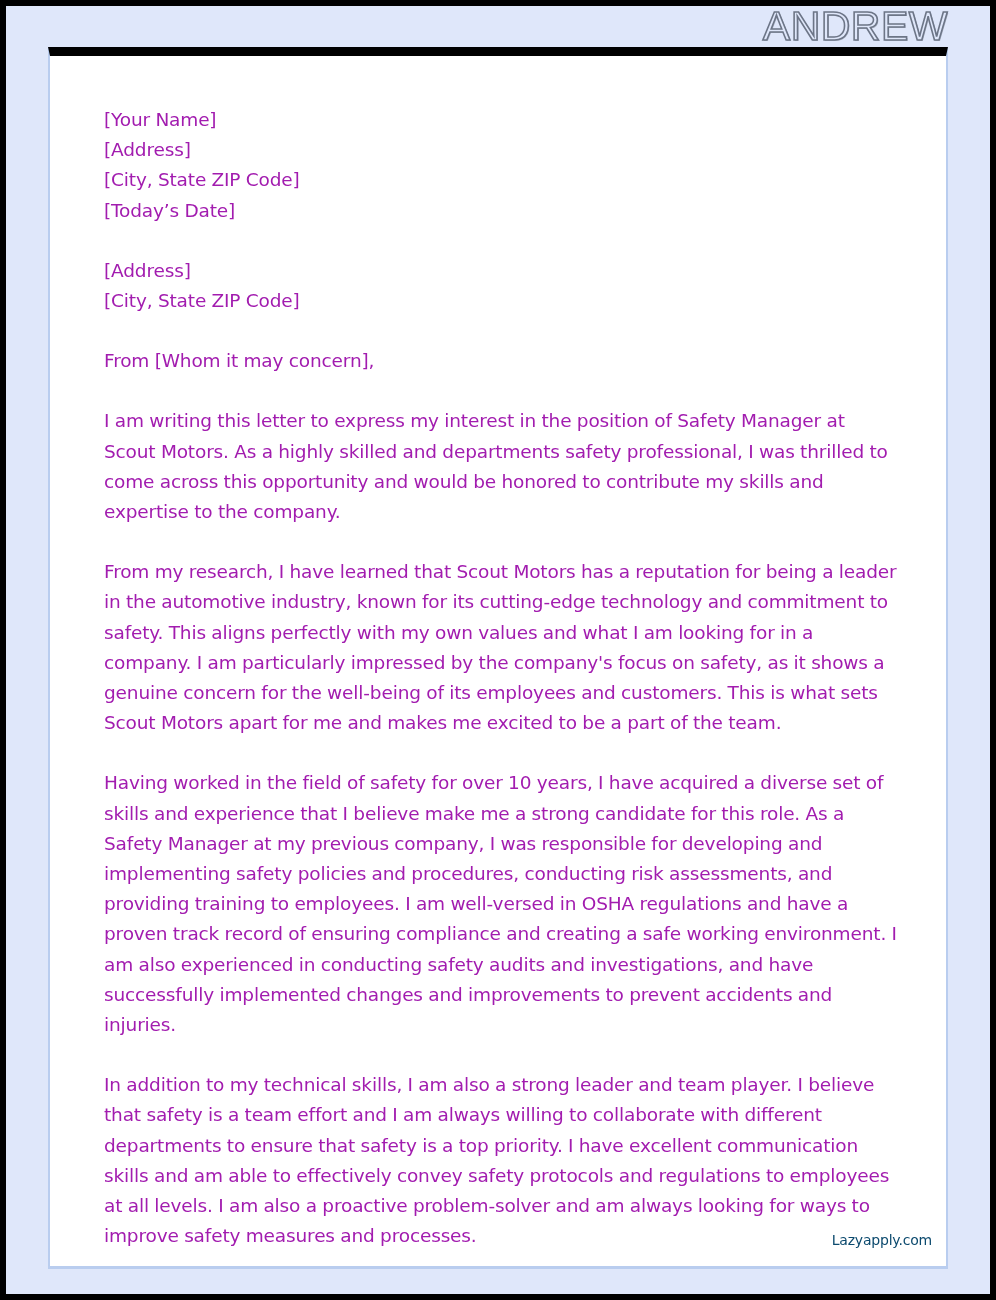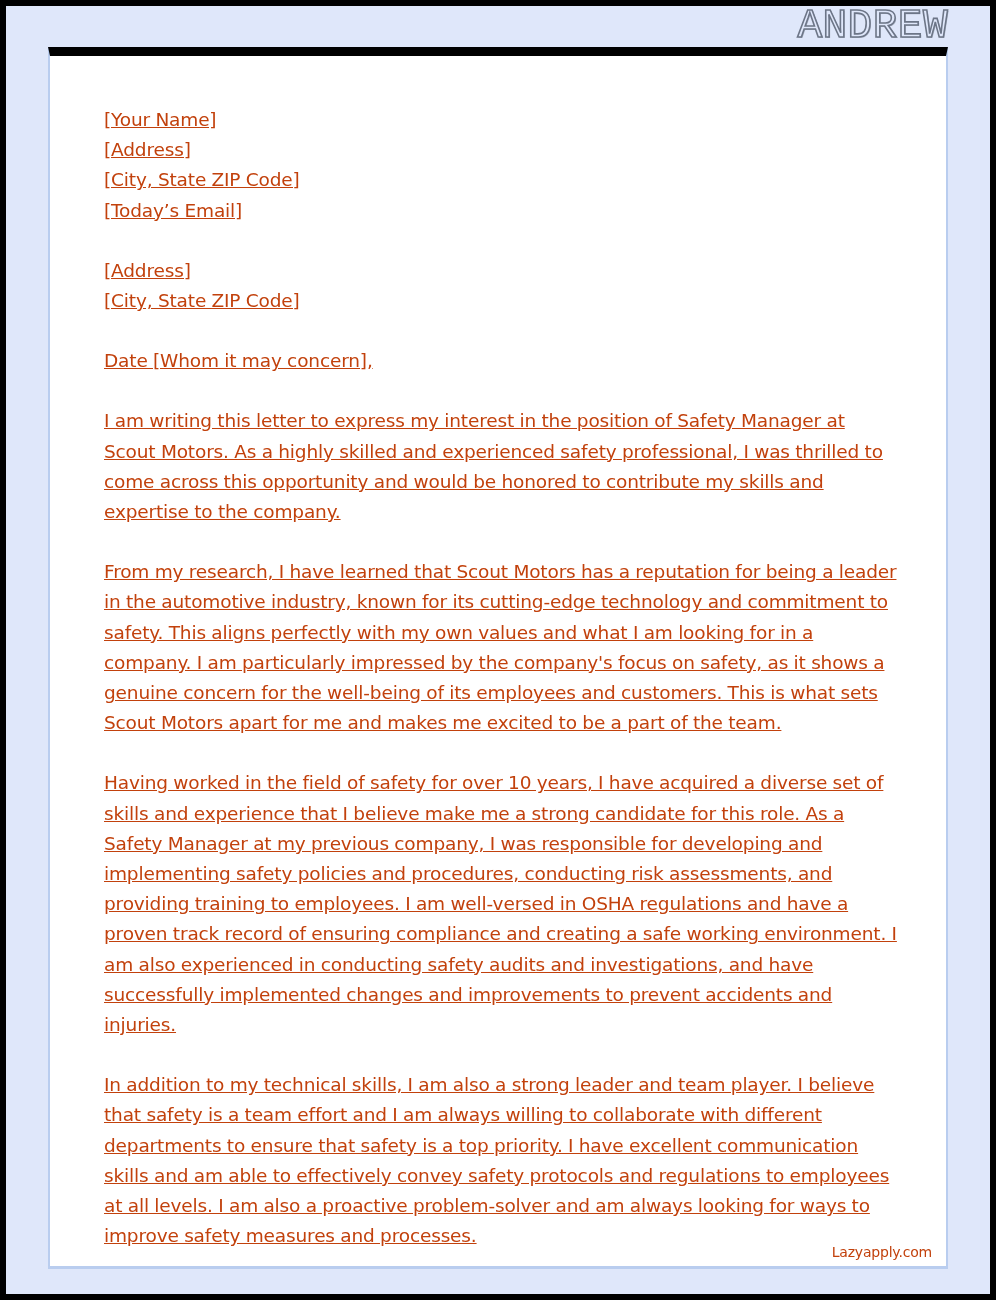--- a/index.html
+++ b/index.html
@@ -30,21 +30,21 @@
     height: 41px;
     box-sizing: border-box;
     padding-right: 42px;
     display: flex;
     align-items: flex-start;
     justify-content: flex-end;
     overflow: hidden;
   }
 
   #applicant-name {
-    font-family: Liberation Mono, monospace;
+    font-family: Liberation Sans, sans-serif;
     font-size: 41px;
     line-height: 44px;
     letter-spacing: 0.5px;
     font-weight: 400;
     color: #dfe7fa;
     -webkit-text-stroke: 1.6px #6c7587;
     text-shadow:
        1px 1px 0 #aeb6c6,
       -0.5px -0.5px 0 #ffffff;
     white-space: nowrap;
@@ -77,49 +77,48 @@
     height: 1210px;
     box-sizing: border-box;
     padding: 40px 48px 0 54px;
     overflow: hidden;
   }
 
   .letter-text {
     font-family: "DejaVu Sans", "Liberation Sans", sans-serif;
     font-size: 18.5px;
     line-height: 30.2px;
-    color: #c2410c;
+    color: #a21caf;
     margin: 0;
     letter-spacing: -0.15px;
     word-spacing: -0.3px;
-    text-decoration: underline;
   }
 
   .addr-line {
     display: block;
   }
 
   .block-gap {
     height: 30px;
   }
 
   .para {
     margin: 0;
     text-align: left;
   }
 
   
   #watermark {
     position: absolute;
     right: 10px;
-    bottom: 4px;
+    bottom: 16px;
     font-family: "DejaVu Sans", "Liberation Sans", sans-serif;
     font-size: 14px;
     line-height: 18px;
-    color: #c2410c;
+    color: #0c4a6e;
     letter-spacing: -0.2px;
     background: #ffffff;
     padding: 1px 4px;
   }
 </style>
 </head>
 <body>
 
 <div id="screen">
 
@@ -128,37 +127,37 @@
   </div>
 
   <div id="document-sheet">
 
     <div id="letter-body">
 
       <div class="letter-text">
         <span class="addr-line">[Your Name]</span>
         <span class="addr-line">[Address]</span>
         <span class="addr-line">[City, State ZIP Code]</span>
-        <span class="addr-line">[Today’s Email]</span>
+        <span class="addr-line">[Today’s Date]</span>
       </div>
 
       <div class="block-gap"></div>
 
       <div class="letter-text">
         <span class="addr-line">[Address]</span>
         <span class="addr-line">[City, State ZIP Code]</span>
       </div>
 
       <div class="block-gap"></div>
 
-      <p class="letter-text para">Date [Whom it may concern],</p>
+      <p class="letter-text para">From [Whom it may concern],</p>
 
       <div class="block-gap"></div>
 
-      <p class="letter-text para">I am writing this letter to express my interest in the position of Safety Manager at Scout Motors. As a highly skilled and experienced safety professional, I was thrilled to come across this opportunity and would be honored to contribute my skills and expertise to the company.</p>
+      <p class="letter-text para">I am writing this letter to express my interest in the position of Safety Manager at Scout Motors. As a highly skilled and departments safety professional, I was thrilled to come across this opportunity and would be honored to contribute my skills and expertise to the company.</p>
 
       <div class="block-gap"></div>
 
       <p class="letter-text para">From my research, I have learned that Scout Motors has a reputation for being a leader in the automotive industry, known for its cutting-edge technology and commitment to safety. This aligns perfectly with my own values and what I am looking for in a company. I am particularly impressed by the company's focus on safety, as it shows a genuine concern for the well-being of its employees and customers. This is what sets Scout Motors apart for me and makes me excited to be a part of the team.</p>
 
       <div class="block-gap"></div>
 
       <p class="letter-text para">Having worked in the field of safety for over 10 years, I have acquired a diverse set of skills and experience that I believe make me a strong candidate for this role. As a Safety Manager at my previous company, I was responsible for developing and implementing safety policies and procedures, conducting risk assessments, and providing training to employees. I am well-versed in OSHA regulations and have a proven track record of ensuring compliance and creating a safe working environment. I am also experienced in conducting safety audits and investigations, and have successfully implemented changes and improvements to prevent accidents and injuries.</p>
 
       <div class="block-gap"></div>

